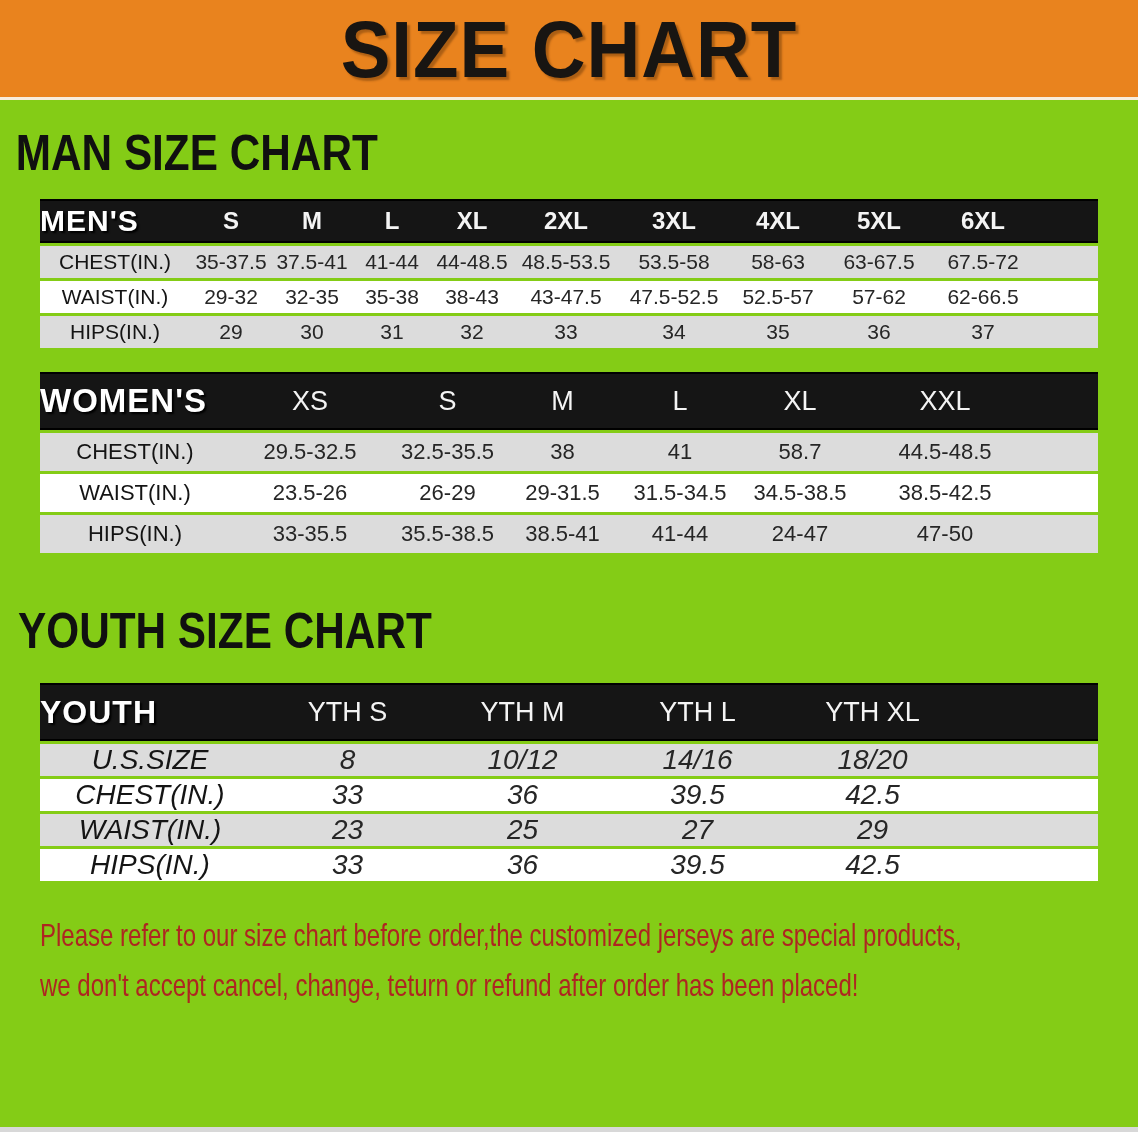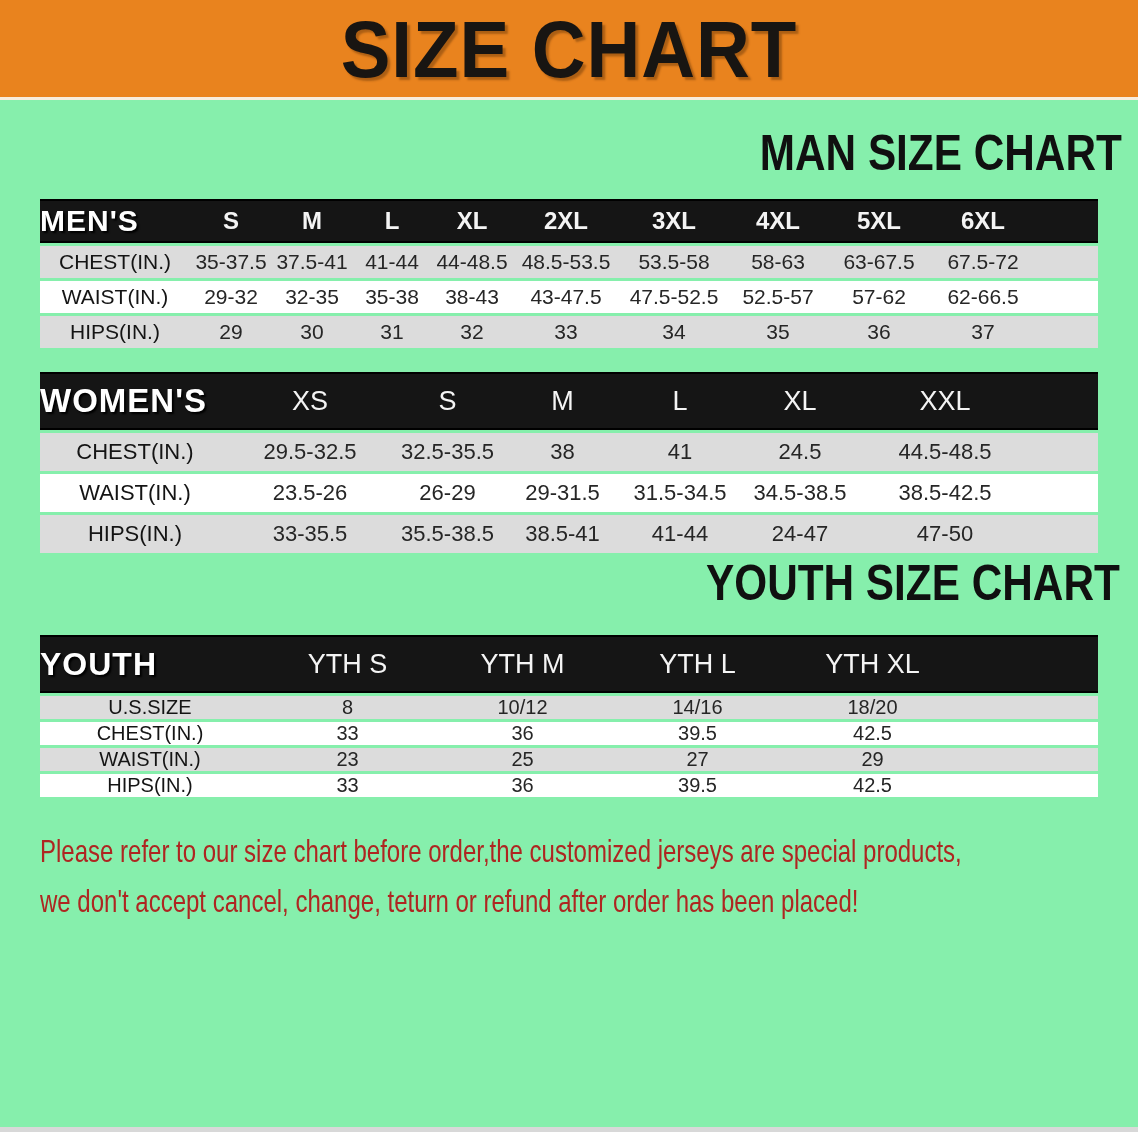--- a/index.html
+++ b/index.html
@@ -1,43 +1,43 @@
 <!DOCTYPE html>
 <html><head>
 <meta charset="utf-8">
 <style>
   * { margin:0; padding:0; box-sizing:border-box; }
   html,body { background:#ffffff; }
   .page {
     width:1138px; height:1132px; position:relative; overflow:hidden;
-    background:#86efac; font-family:"Liberation Sans", sans-serif;
+    background:#84cc16; font-family:"Liberation Sans", sans-serif;
   }
 
   
   .banner {
     height:100px; background:#E9831E; display:flex;
     align-items:center; justify-content:center;
     border-bottom:3px solid #f7ecdd;
   }
   .banner-title {
     font-size:76px; font-weight:bold; color:#181512;
     letter-spacing:1px; line-height:1;
     text-shadow:3px 3px 2px rgba(60,30,0,0.35);
     transform:scale(0.98,1.06);
   }
 
   
-  .section-heading { text-align:right; }
+  .section-heading { text-align:left; }
   .section-heading span {
     display:inline-block; font-size:46px; font-weight:bold; color:#101010;
     transform:scale(0.92,1.08); letter-spacing:0;
   }
   .heading-man   { margin-top:26px; }
   .heading-women { margin-top:36px; }
-  .heading-youth { }
+  .heading-youth { margin-top:48px; }
 
   
   table.size-table {
     border-collapse:separate; border-spacing:0 3px;
     margin-left:40px; width:1058px; table-layout:fixed;
   }
   .men-block   { margin-top:16px; }
   .women-block { margin-top:18px; }
   .youth-block { margin-top:22px; }
 
@@ -61,21 +61,21 @@
   .men-block   th.size-col { font-size:24px; }
   .women-block th.size-col { font-size:27px; font-weight:normal; }
   .youth-block th.size-col { font-size:27px; font-weight:normal; }
 
   tbody tr:nth-child(odd)  { background:#dcdcdc; }
   tbody tr:nth-child(even) { background:#ffffff; }
 
   tbody td { text-align:center; color:#262626; }
   .men-block   tbody td { height:32px; font-size:21px; }
   .women-block tbody td { height:38px; font-size:22px; }
-  .youth-block tbody td { height:23px; font-size:20px; }
+  .youth-block tbody td { height:23px; font-size:28px;font-style:italic; }
   td.row-label { color:#141414; }
 
   
   .footer-note { margin:26px 0 0 40px; color:#AE2621; }
   .footer-line {
     font-size:32px; line-height:50px; white-space:nowrap;
     transform:scaleX(0.75); transform-origin:left center;
   }
 
   .bottom-strip {
@@ -194,21 +194,21 @@
           <th></th>
         </tr>
       </thead>
       <tbody>
         <tr>
           <td class="row-label">CHEST(IN.)</td>
           <td>29.5-32.5</td>
           <td>32.5-35.5</td>
           <td>38</td>
           <td>41</td>
-          <td>24.5</td>
+          <td>58.7</td>
           <td>44.5-48.5</td>
           <td></td>
         </tr>
         <tr>
           <td class="row-label">WAIST(IN.)</td>
           <td>23.5-26</td>
           <td>26-29</td>
           <td>29-31.5</td>
           <td>31.5-34.5</td>
           <td>34.5-38.5</td>

